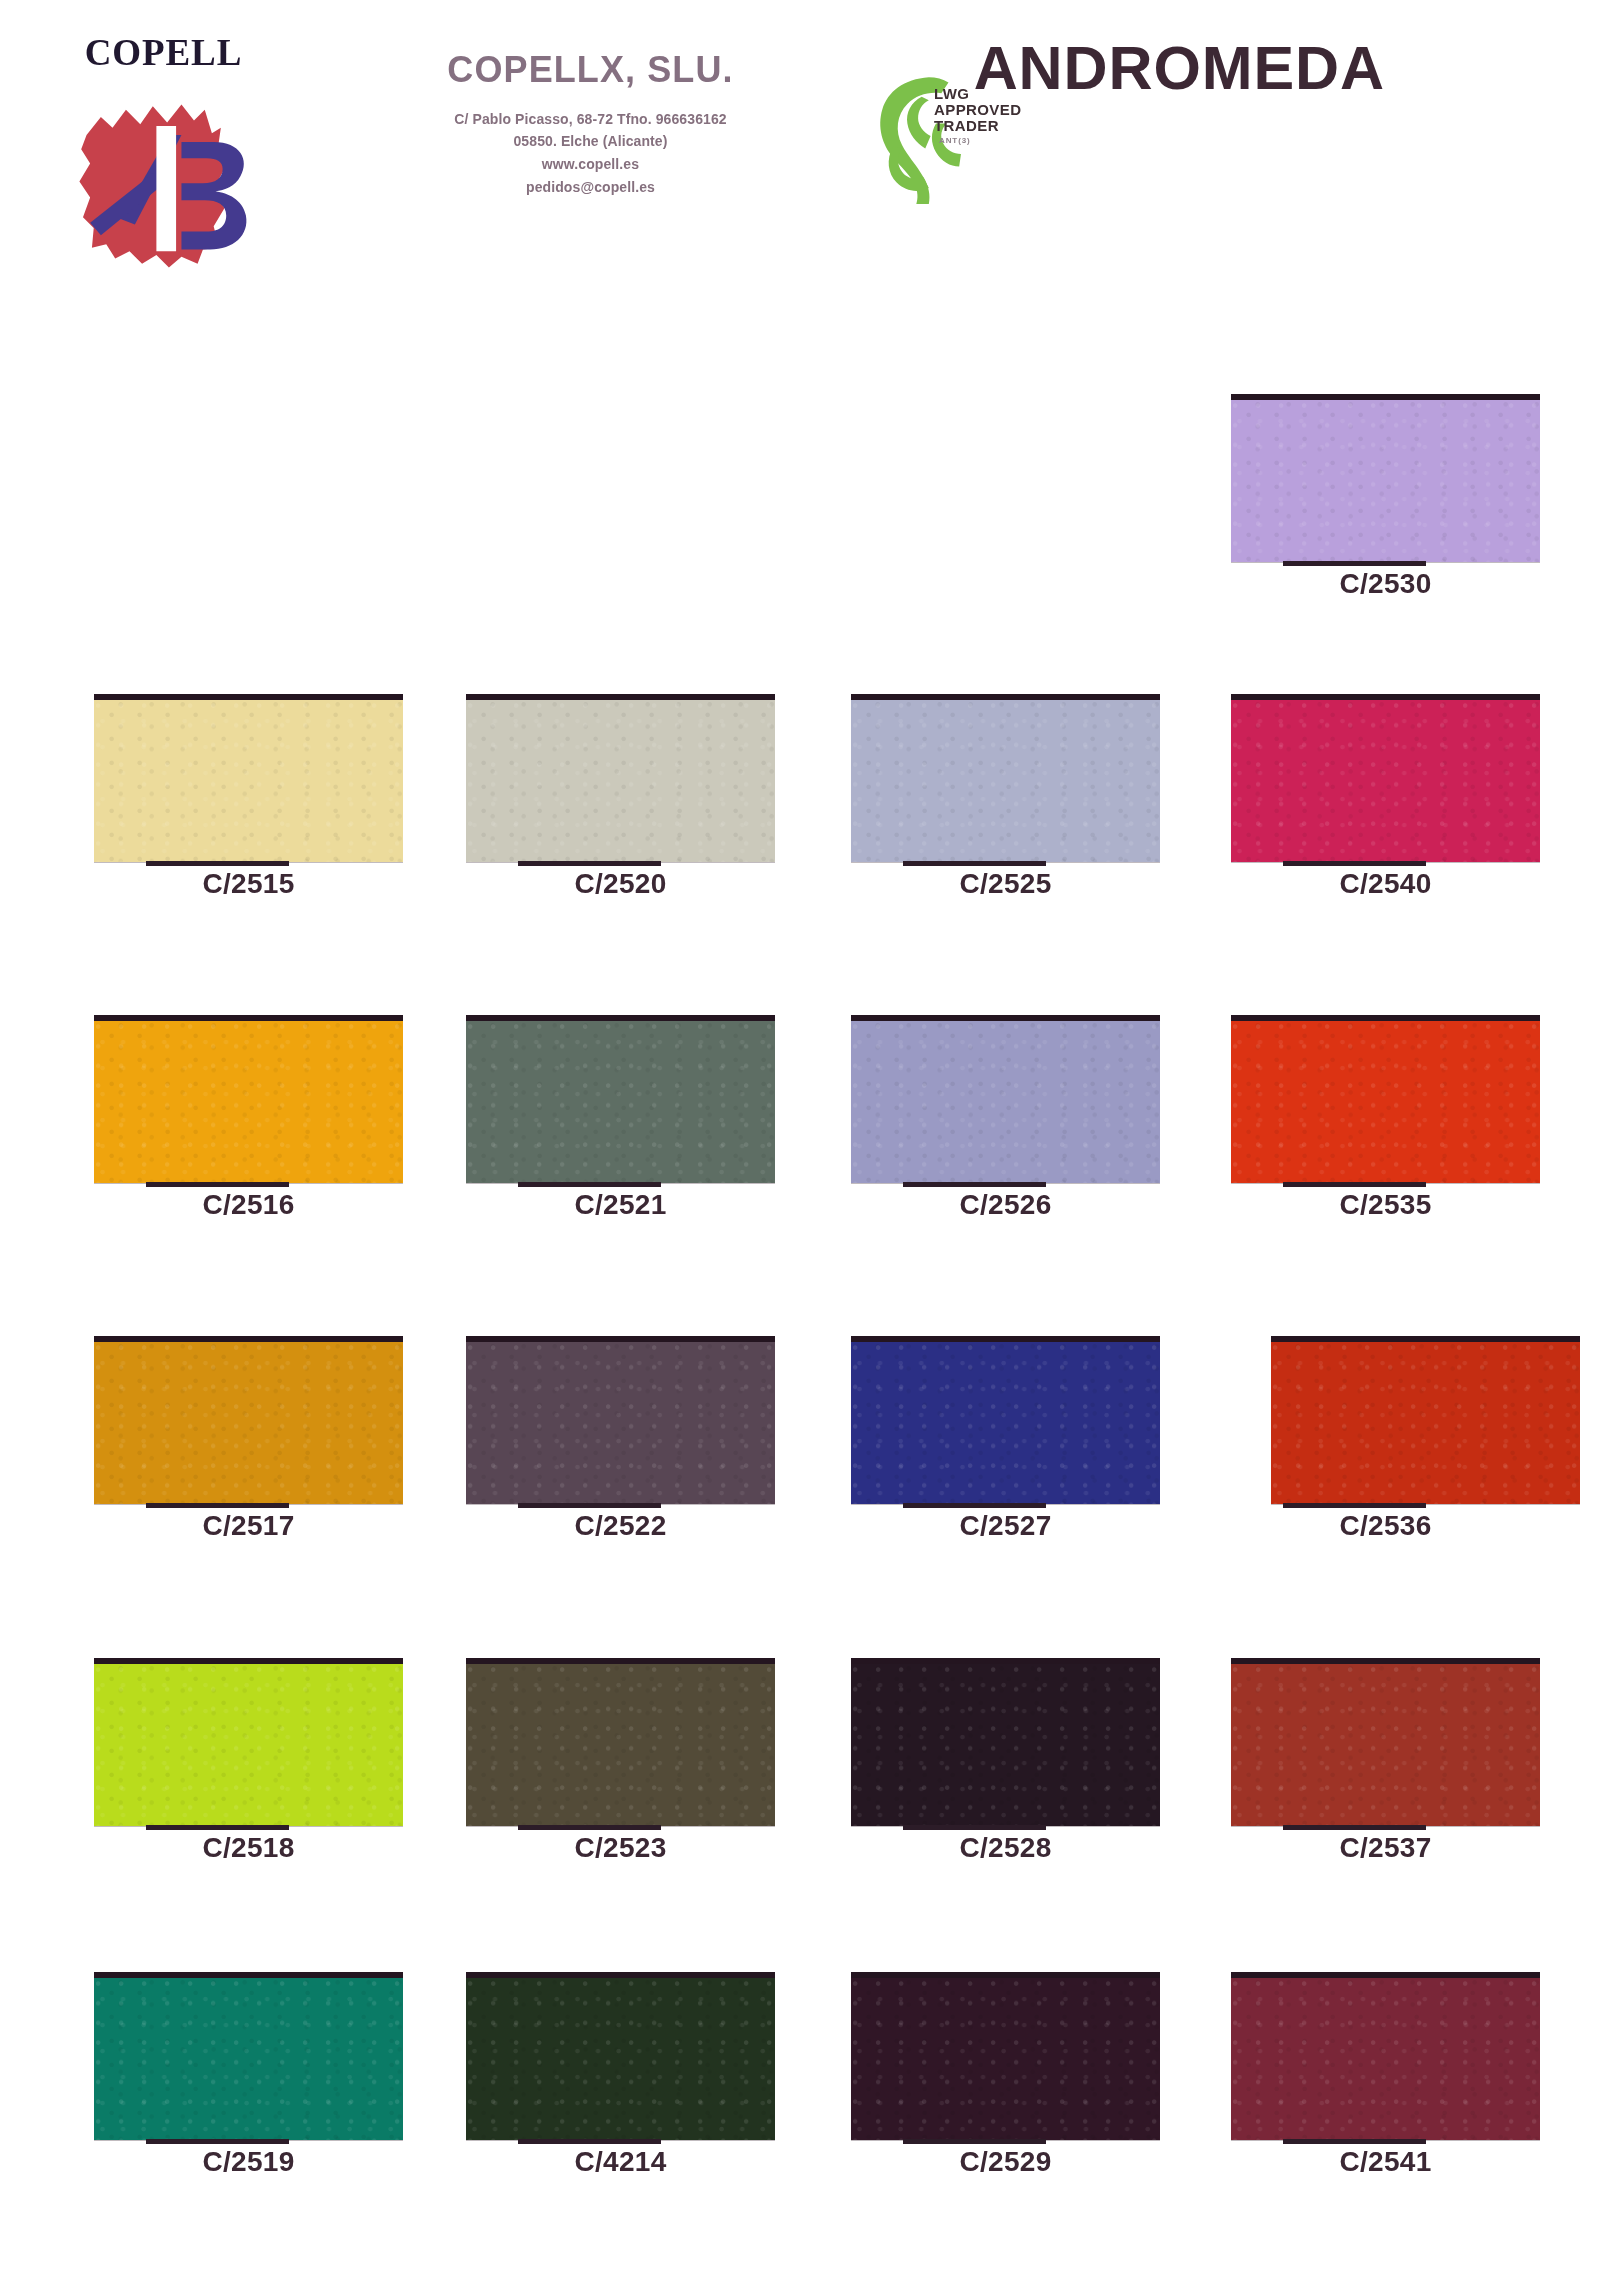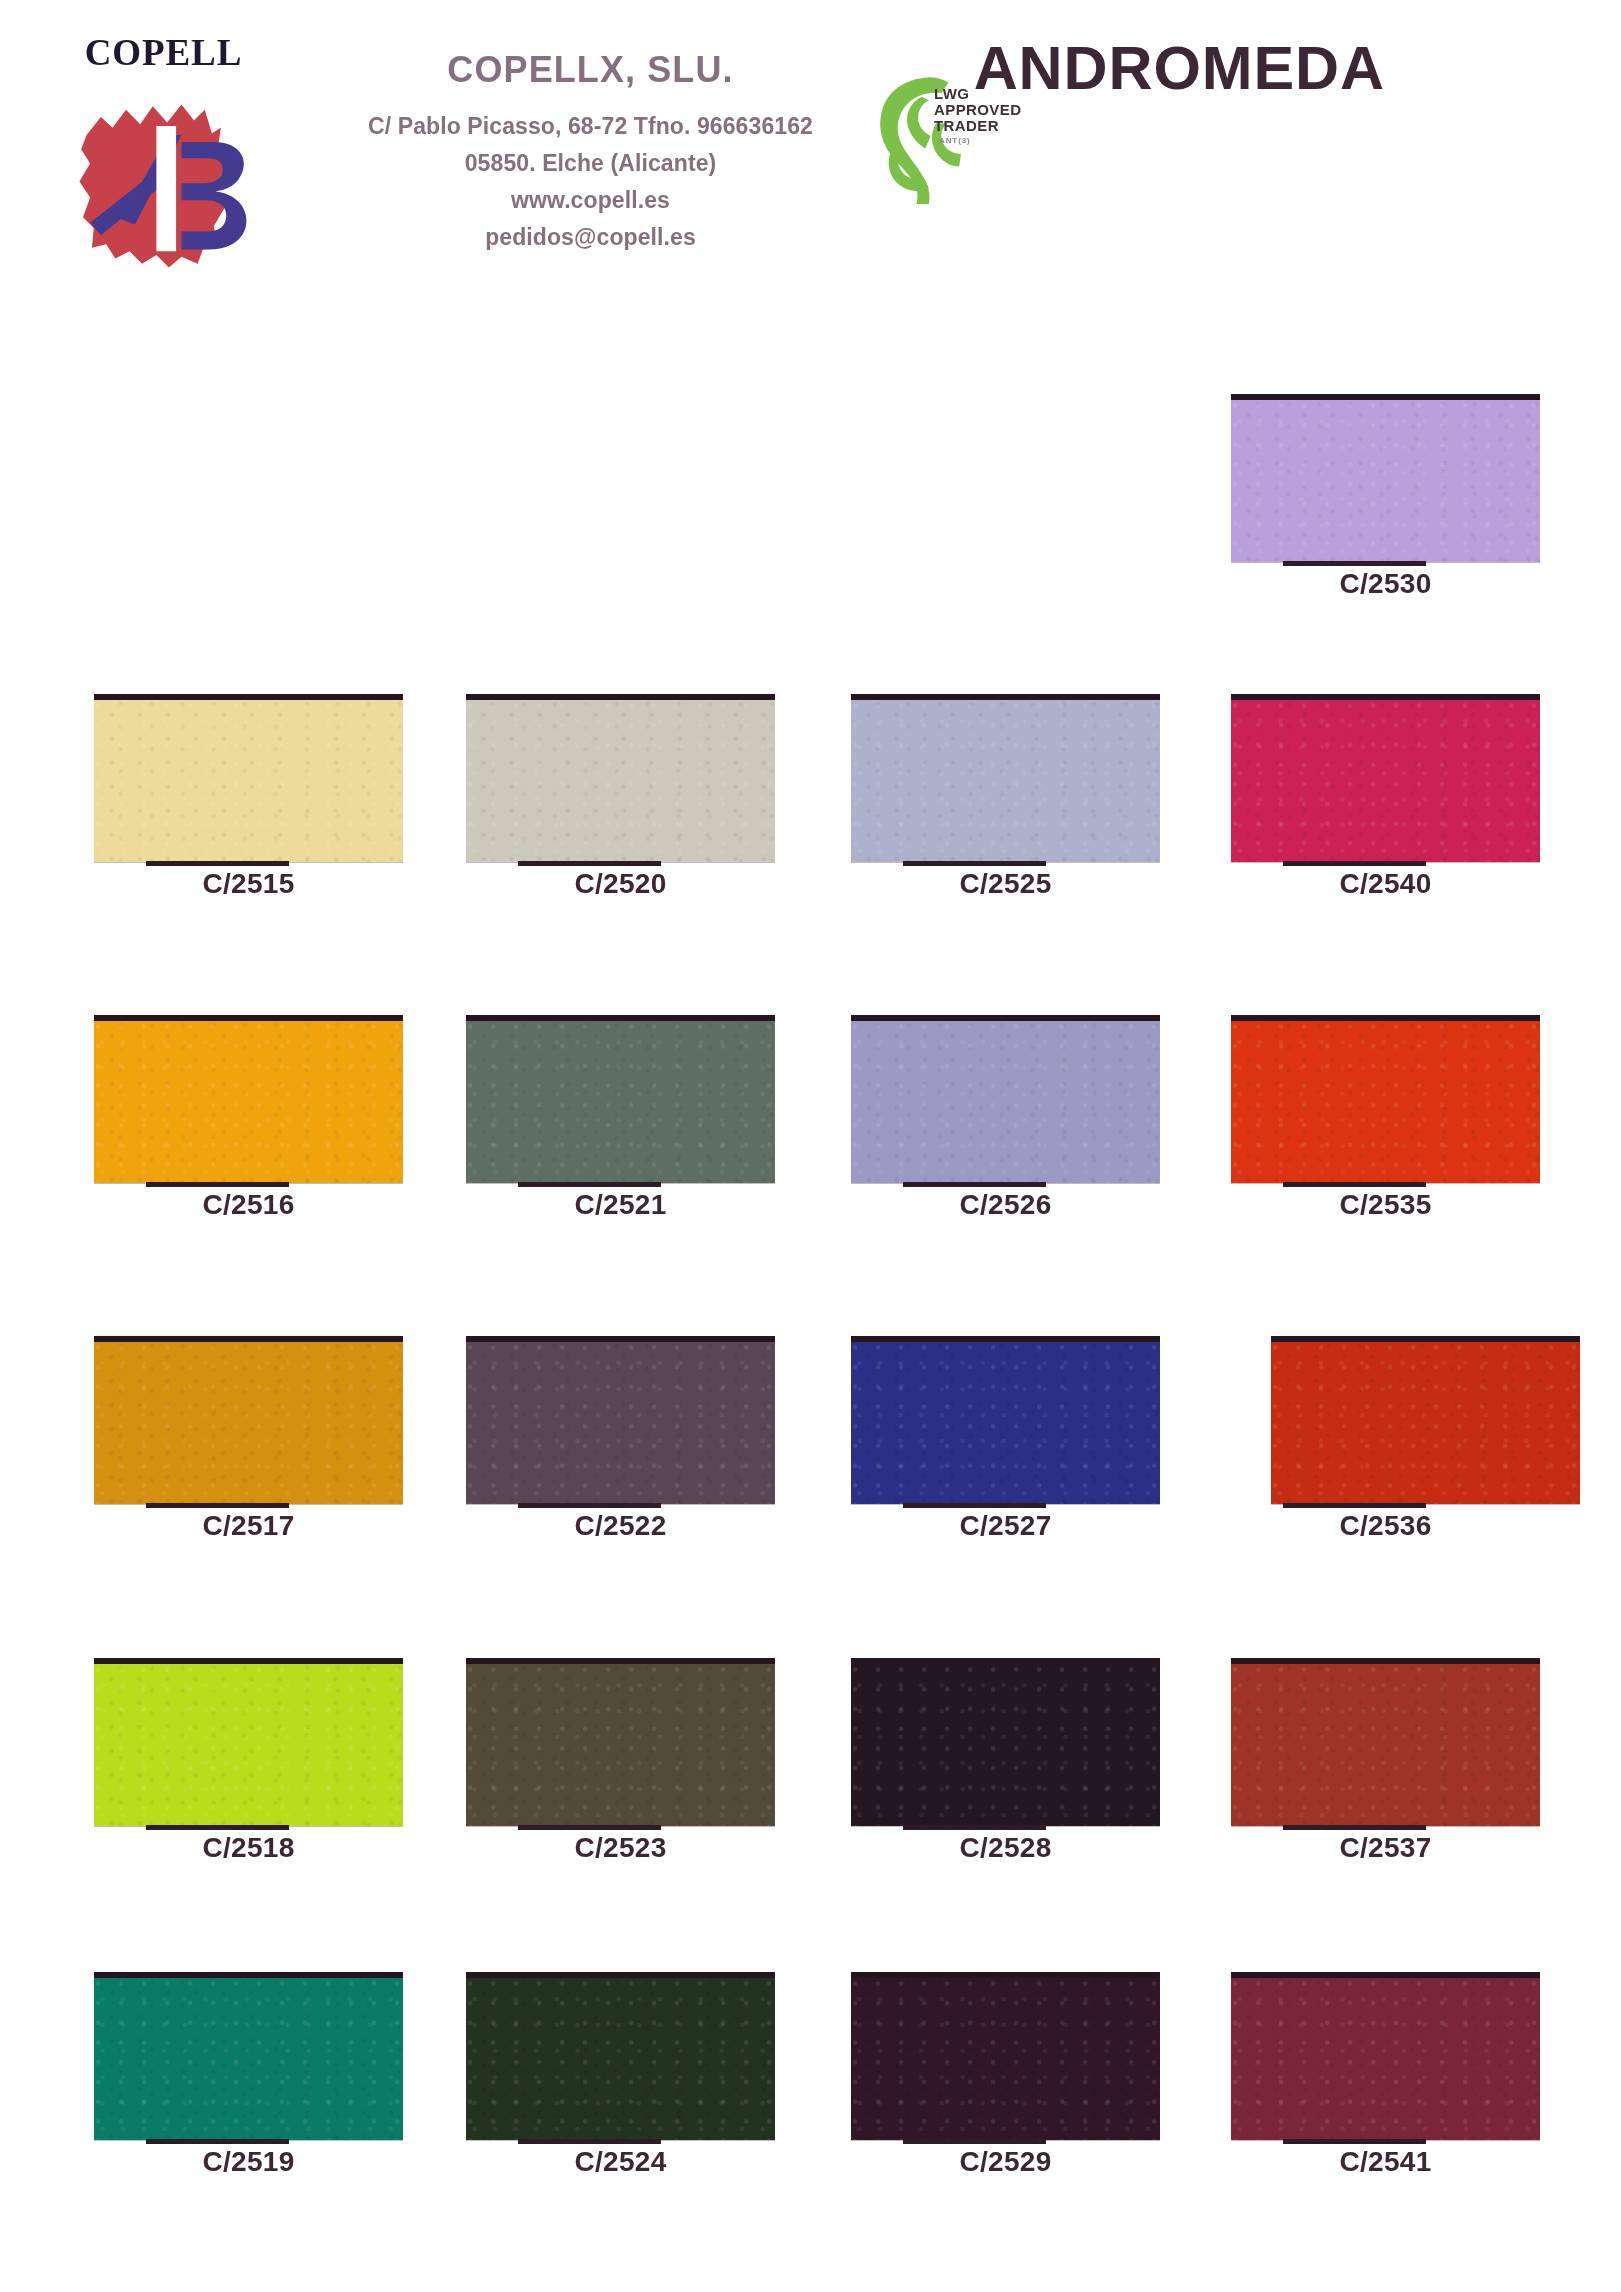--- a/index.html
+++ b/index.html
@@ -65,21 +65,21 @@
   }
   .company-name {
     font-size: 36px;
     font-weight: 700;
     letter-spacing: 1.1px;
     color: #857081;
     margin: 0 0 19.7px 0;
     line-height: 1;
   }
   .company-line {
-    font-size: 23px;
+    font-size: 14px;
     font-weight: 700;
     color: #85707e;
     line-height: 1.62;
     letter-spacing: 0.1px;
     margin: 0;
   }
 
   
   .lwg-block {
     position: absolute;
@@ -309,21 +309,21 @@
       <div class="chip-label">C/2537</div>
     </div>
     <div class="swatch" style="left: 94px; top: 1972px;">
       <div class="chip" style="background: rgb(10, 123, 102);"></div>
       <div class="chip-underline"></div>
       <div class="chip-label">C/2519</div>
     </div>
     <div class="swatch" style="left: 466px; top: 1972px;">
       <div class="chip" style="background: rgb(34, 51, 31);"></div>
       <div class="chip-underline"></div>
-      <div class="chip-label">C/2524</div>
+      <div class="chip-label">C/4214</div>
     </div>
     <div class="swatch" style="left: 851px; top: 1972px;">
       <div class="chip" style="background: rgb(48, 22, 38);"></div>
       <div class="chip-underline"></div>
       <div class="chip-label">C/2529</div>
     </div>
     <div class="swatch" style="left: 1231px; top: 1972px;">
       <div class="chip" style="background: rgb(122, 38, 56);"></div>
       <div class="chip-underline"></div>
       <div class="chip-label">C/2541</div>

